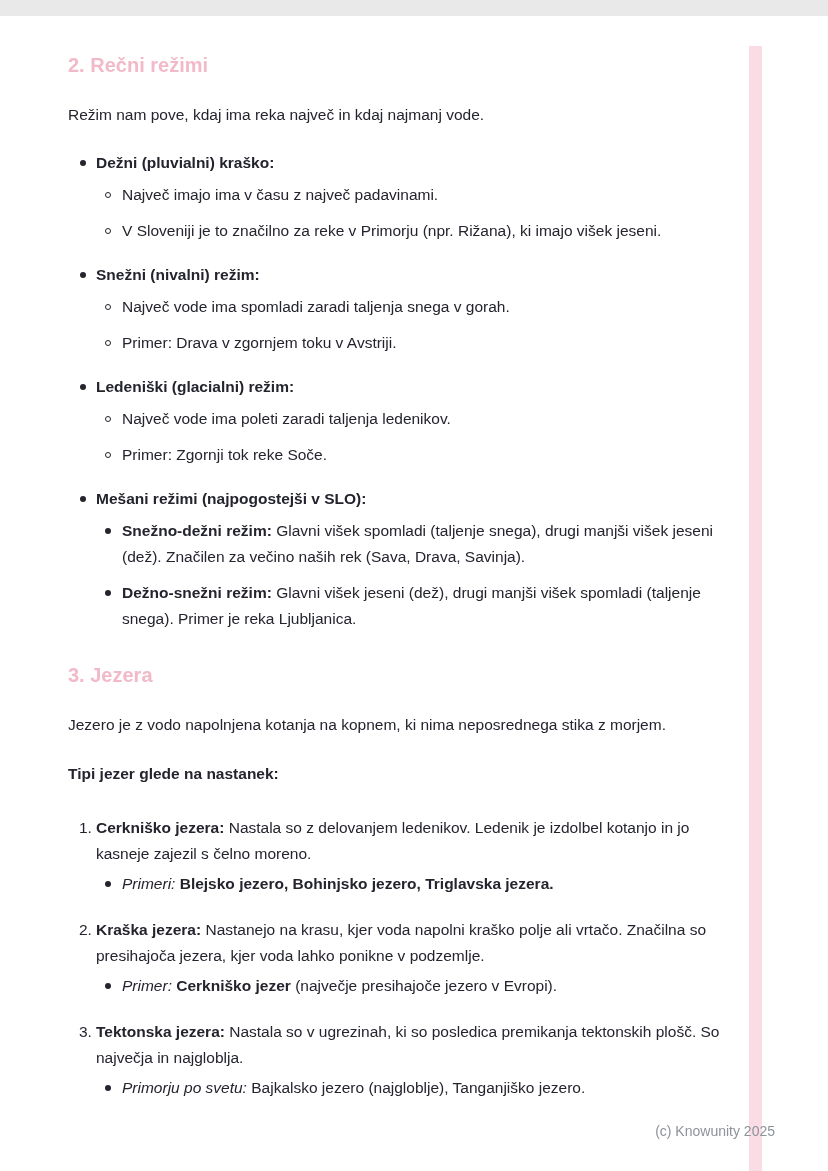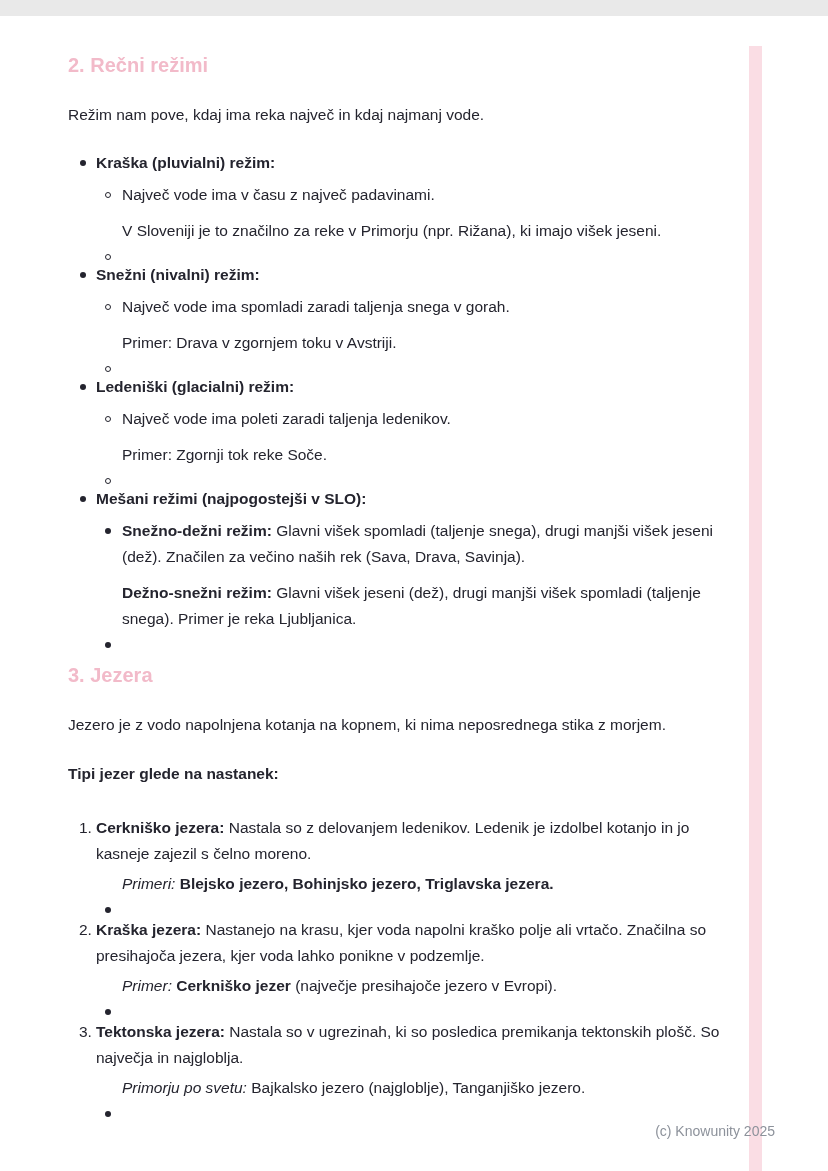--- a/index.html
+++ b/index.html
@@ -44,21 +44,21 @@
   
   .li { display:flex; margin-bottom:18px; }
   .m1 { flex:0 0 28px; position:relative; }
   .m1 .dotf { left:12px; top:10px; }
   .licontent { flex:1 1 auto; min-width:0; }
   .li-title { font-weight:700; margin-bottom:6px; }
 
   
   .ul2 { margin-top:2px; }
   .li2 { display:flex; margin-bottom:10px; }
-  .li2:last-child { margin-bottom:0;align-items:flex-end; }
+  .li2:last-child { margin-bottom:0; }
   .m2 { flex:0 0 26px; position:relative; }
   .m2 .doth, .m2 .dotf { left:9px; top:10px; }
   .li2text { flex:1 1 auto; min-width:0; }
 
   .dotf {
     position:absolute;
     width:6px; height:6px;
     border-radius:50%;
     background:#24242e;
   }
@@ -94,27 +94,27 @@
     <h2 class="h-pink">2. Rečni režimi</h2>
     <p class="para">Režim nam pove, kdaj ima reka največ in kdaj najmanj vode.</p>
 
     <div class="ul">
 
       <div class="li">
         <span class="m1">
             <span class="dotf"></span>
           </span>
         <div class="licontent">
-          <div class="li-title">Kraška (pluvialni) režim:</div>
-          <div class="ul2">
-            <div class="li2">
-              <span class="m2">
-                  <span class="doth"></span>
-                </span>
-              <div class="li2text">Največ vode ima v času z največ padavinami.</div>
+          <div class="li-title">Dežni (pluvialni) kraško:</div>
+          <div class="ul2">
+            <div class="li2">
+              <span class="m2">
+                  <span class="doth"></span>
+                </span>
+              <div class="li2text">Največ imajo ima v času z največ padavinami.</div>
             </div>
             <div class="li2">
               <span class="m2">
                   <span class="doth"></span>
                 </span>
               <div class="li2text">V Sloveniji je to značilno za reke v Primorju (npr. Rižana), ki imajo višek jeseni.</div>
             </div>
           </div>
         </div>
       </div>

